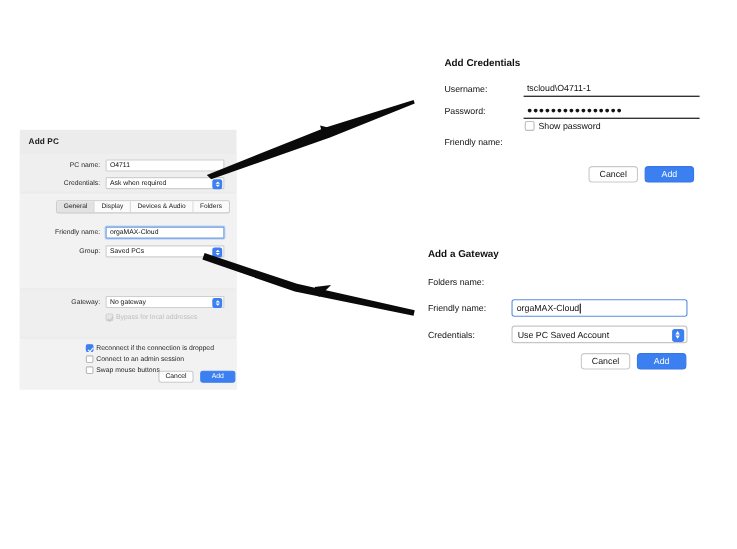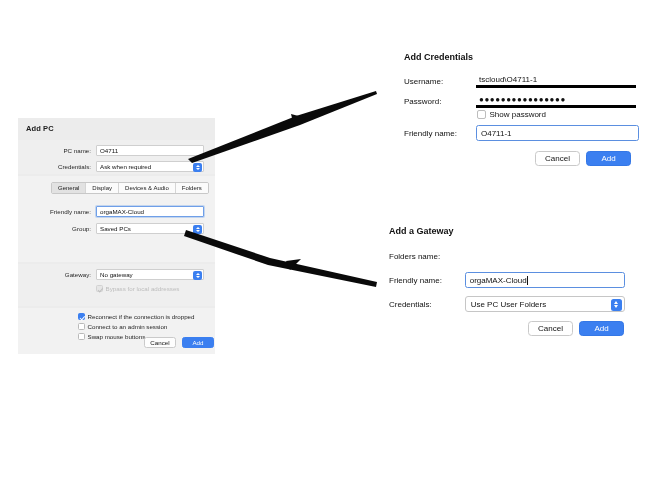--- a/index.html
+++ b/index.html
@@ -148,21 +148,21 @@
     font-size:9px; font-weight:bold; color:#111;
     margin:0 0 0 0;
   }
   .frow { position:absolute; display:flex; align-items:center; }
   .flbl {
     font-size:8px; color:#111; white-space:nowrap;
   }
   
   .ufield {
     height:14px;
-    border:none; border-bottom:3px solid #000000;
+    border:none; border-bottom:1px solid #000000;
     font-size:8px; color:#111;
     display:flex; align-items:center;
     padding-left:3px;
     background:transparent;
   }
   .bfield {
     height:16px;
     border:1.2px solid #5b8fe0;
     border-radius:2.5px;
     background:#fff;
@@ -318,21 +318,20 @@
     <div class="ufield" style="width:160px; margin-left:4px; letter-spacing:.6px;">●●●●●●●●●●●●●●●●</div>
   </div>
 
   <div class="frow" style="left:73px; top:58px; gap:4px;">
     <span class="cb2"></span>
     <span class="cb2-lbl">Show password</span>
   </div>
 
   <div class="frow" style="left:0; top:73px; width:236px;">
     <div class="flbl" style="width:68px;">Friendly name:</div>
-    <div class="bfield" style="width:163px; margin-left:4px;">O4711-1</div>
   </div>
 
   <div class="frow" style="left:131px; top:99px; gap:6px;">
     <div class="btn2 btn2-cancel">Cancel</div>
     <div class="btn2 btn2-add">Add</div>
   </div>
 </div>
 
 <div class="dlg" style="left:389px; top:226px; width:245px; height:118px;">
   <div class="dlg-title">Add a Gateway</div>
@@ -345,21 +344,21 @@
     <div class="flbl" style="width:72px;">Friendly name:</div>
     <div class="bfield" style="width:161px; margin-left:4px;">
       <span>orgaMAX-Cloud</span>
         <span class="caret"></span>
     </div>
   </div>
 
   <div class="frow" style="left:0; top:70px; width:236px;">
     <div class="flbl" style="width:72px;">Credentials:</div>
     <div class="bpop" style="width:161px; margin-left:4px;">
-      <span>Use PC User Folders</span>
+      <span>Use PC Saved Account</span>
       <span class="chev2">
           <i class="up"></i>
           <i class="dn"></i>
         </span>
     </div>
   </div>
 
   <div class="frow" style="left:139px; top:95px; gap:6px;">
     <div class="btn2 btn2-cancel">Cancel</div>
     <div class="btn2 btn2-add">Add</div>

